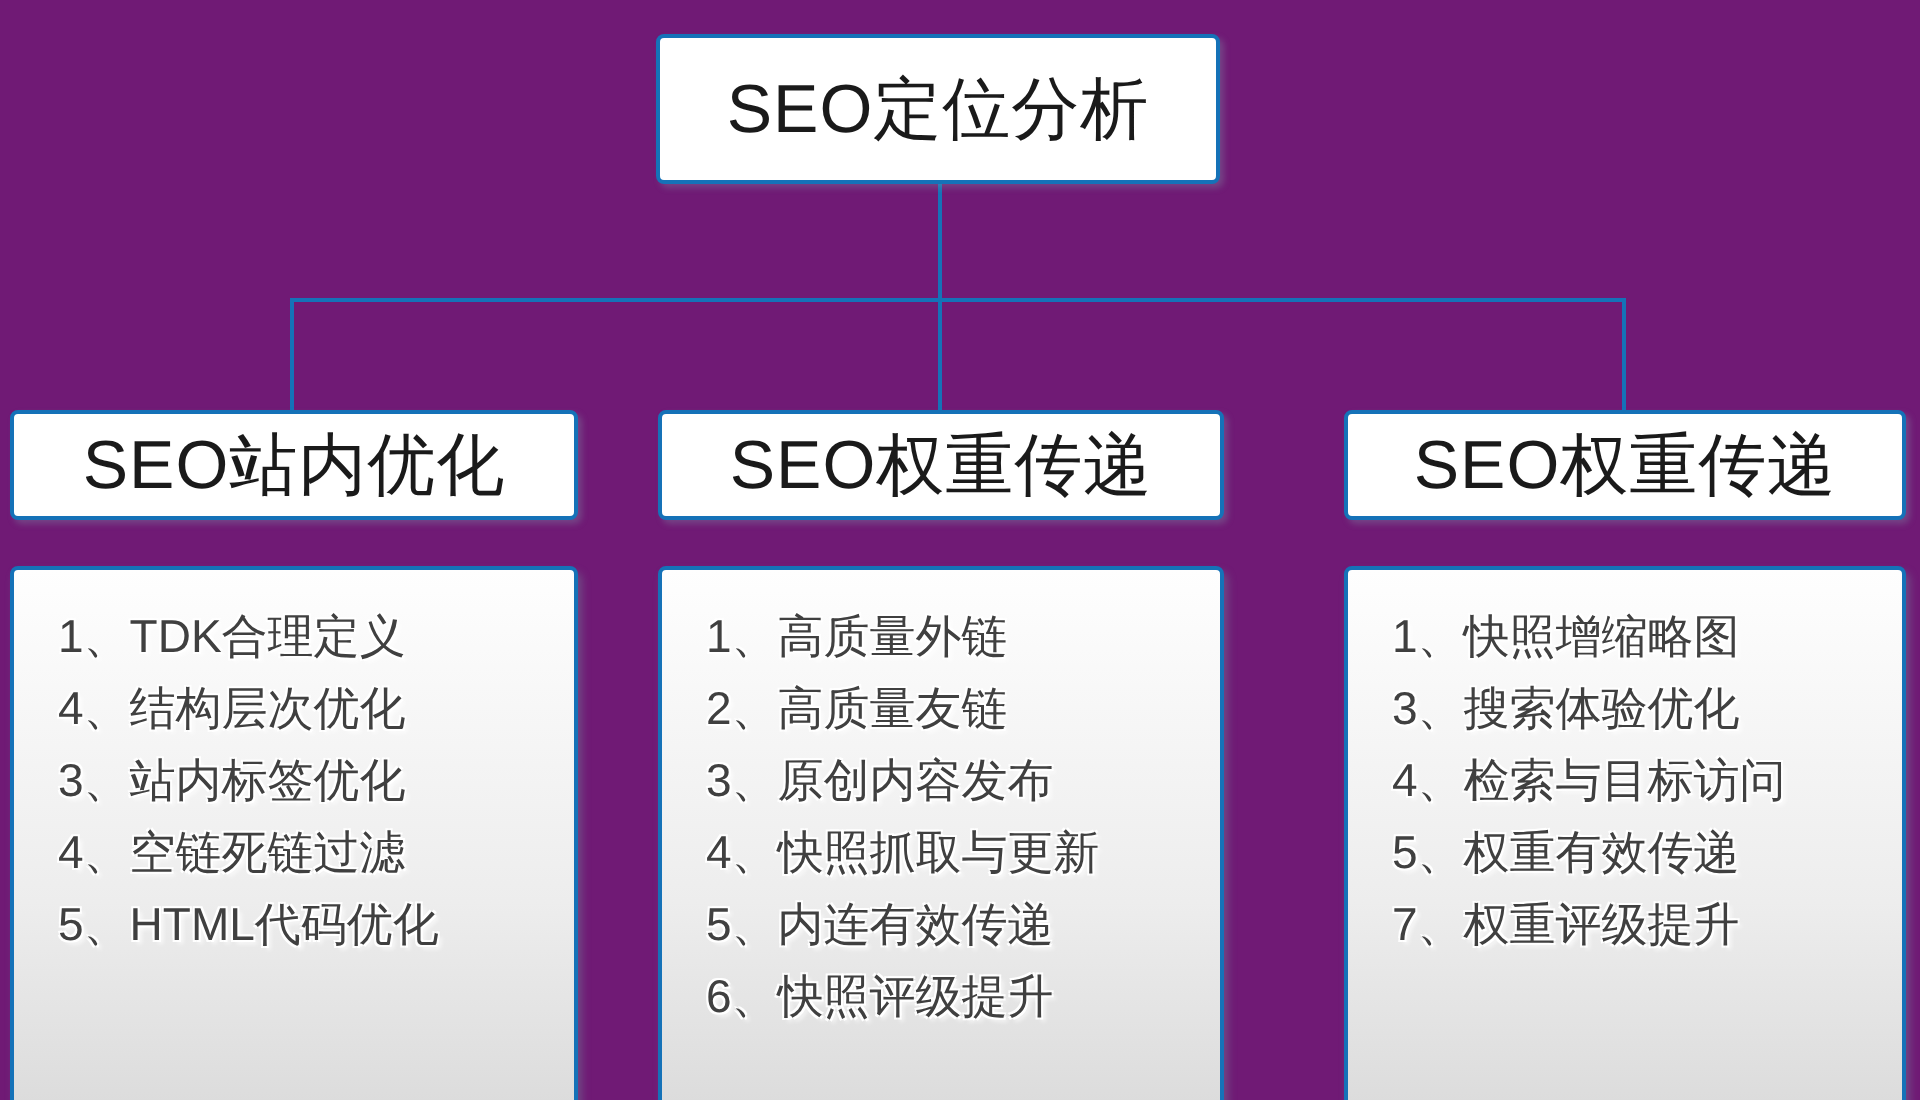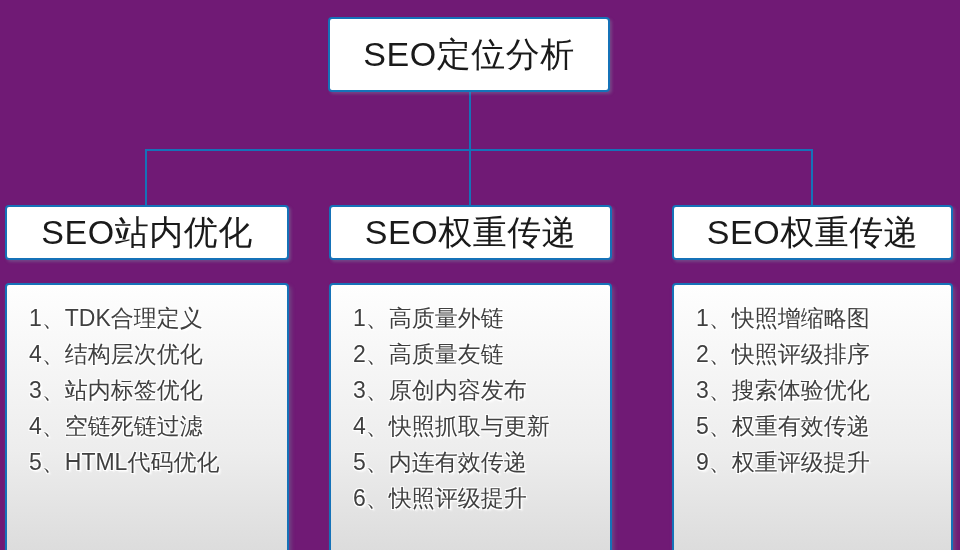--- a/index.html
+++ b/index.html
@@ -85,19 +85,19 @@
     <div class="list-item">4、快照抓取与更新</div>
     <div class="list-item">5、内连有效传递</div>
     <div class="list-item">6、快照评级提升</div>
   </div>
 
   <div class="node branch-header col-2">
     <span class="node-label">SEO权重传递</span>
   </div>
   <div class="branch-list col-2">
     <div class="list-item">1、快照增缩略图</div>
-    <div class="list-item">2、快照评级排序</div>
     <div class="list-item">3、搜索体验优化</div>
+    <div class="list-item">4、检索与目标访问</div>
     <div class="list-item">5、权重有效传递</div>
-    <div class="list-item">9、权重评级提升</div>
+    <div class="list-item">7、权重评级提升</div>
   </div>
 
 </div>
 
 </body></html>

